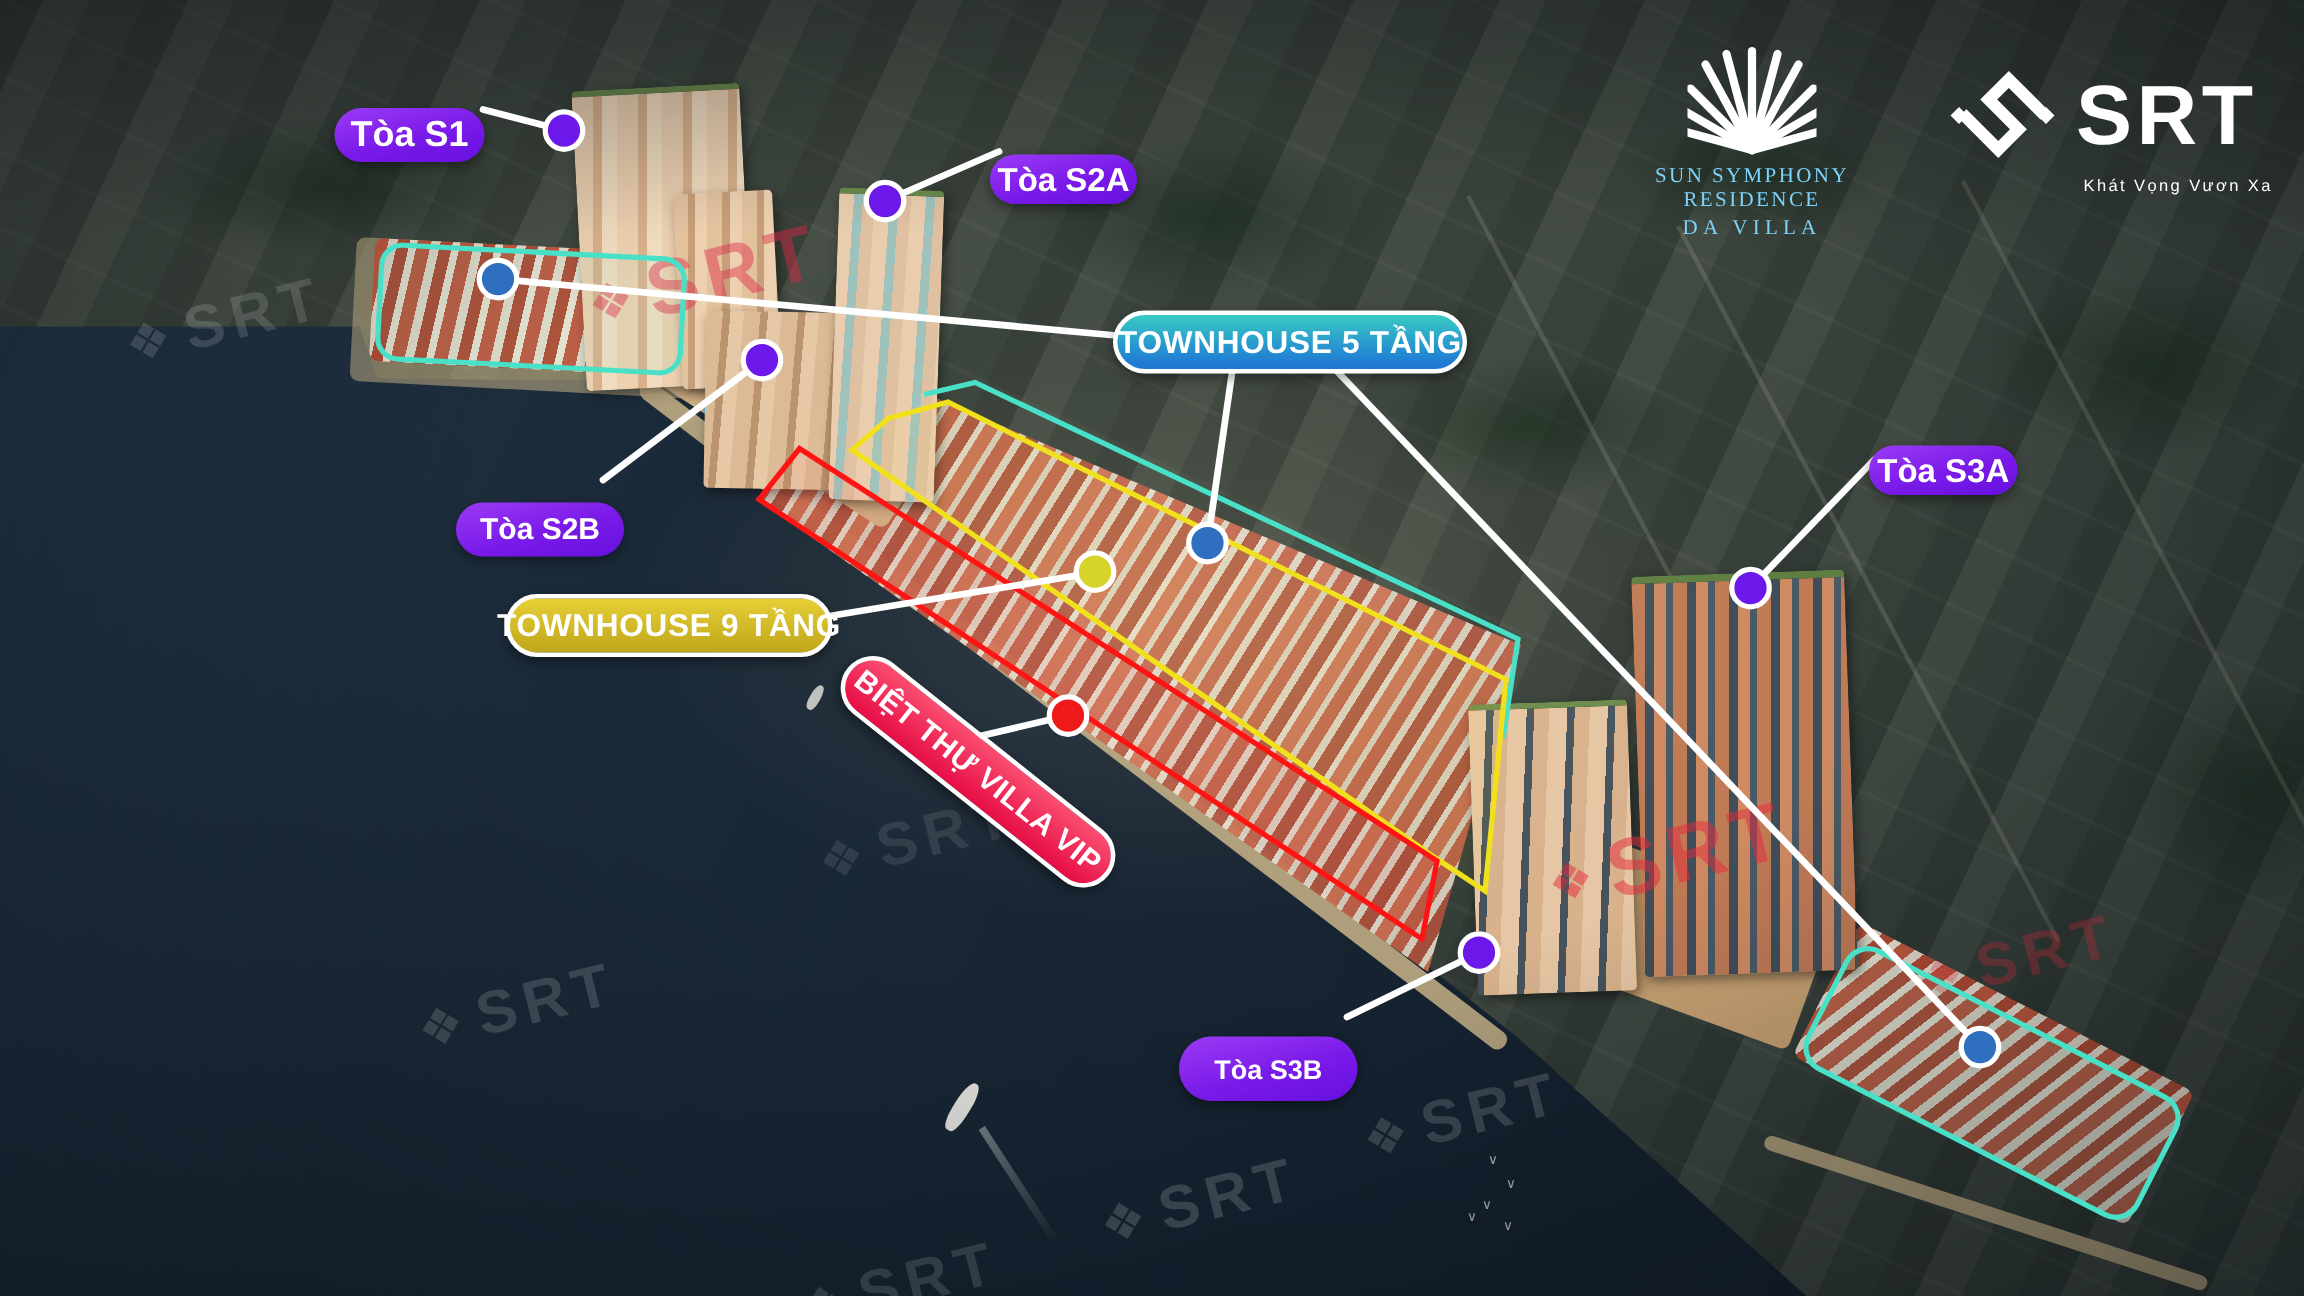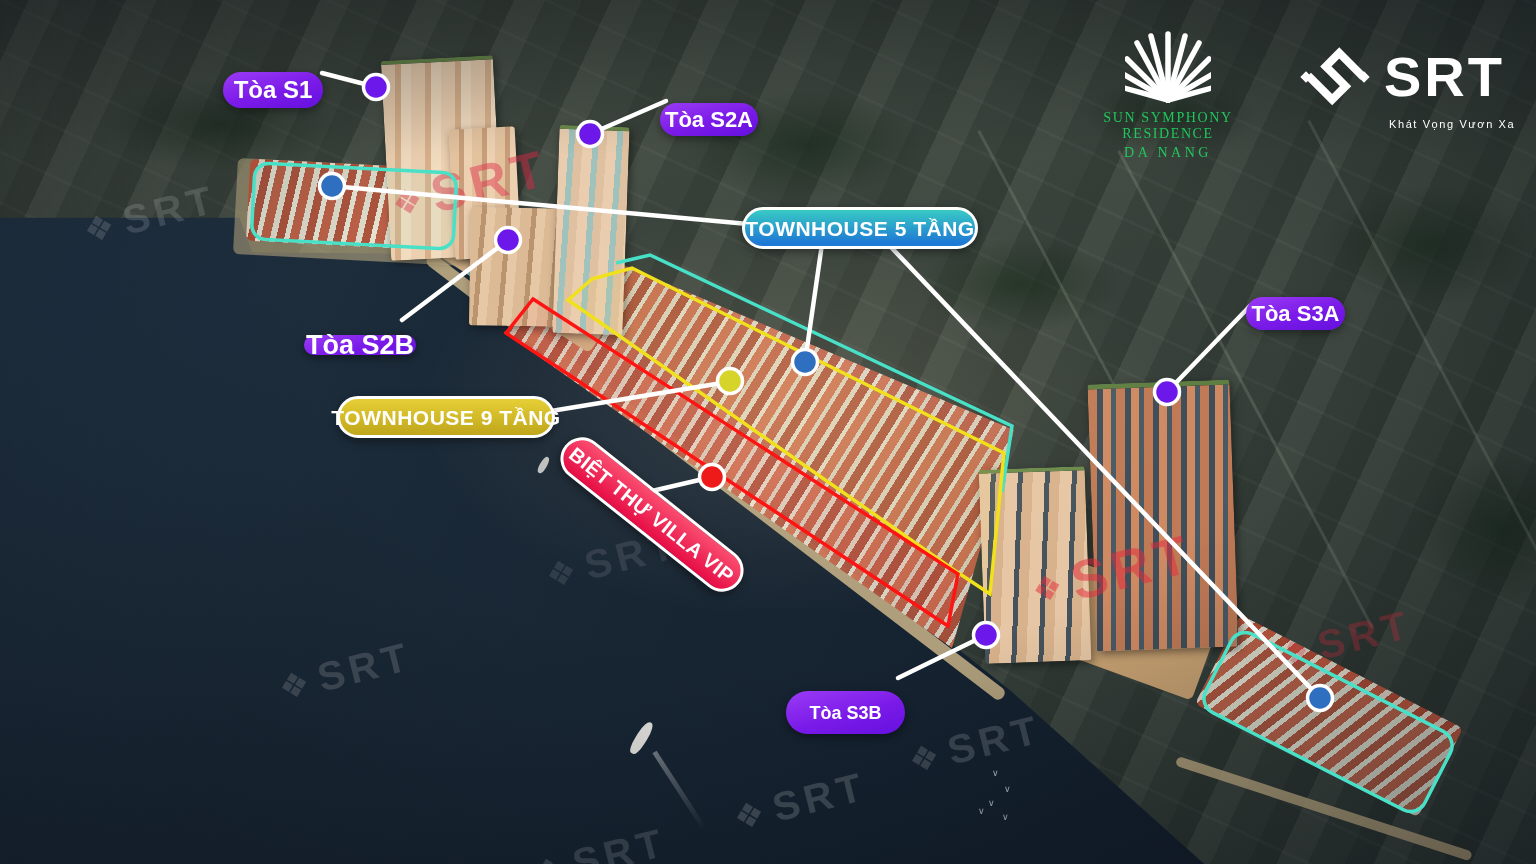--- a/index.html
+++ b/index.html
@@ -52,21 +52,21 @@
   
   .pill{position:absolute;z-index:50;display:flex;align-items:center;justify-content:center;
         color:#fff;font-weight:bold;border-radius:999px;line-height:1;
         box-shadow:0 3px 8px rgba(0,0,0,.4);white-space:nowrap;}
   .pill.purple{background:linear-gradient(165deg,#9b3bf5 0%,#7a1ae8 55%,#6510df 100%);margin-top:20px;}
   .pill.th5{background:linear-gradient(180deg,#38cac4 0%,#1f7ad4 90%);border:3px solid #fff;}
   .pill.th3{background:linear-gradient(180deg,#e6cf36 0%,#bfa61b 100%);border:3px solid #fff;}
   .pill.villa{background:linear-gradient(180deg,#fa4e70 0%,#e60d45 100%);border:3px solid #fff;}
 
   
-  #sun-logo{position:absolute;left:1062px;top:26px;width:212px;z-index:60;color:#22c55e;text-align:center;}
+  #sun-logo{position:absolute;left:1062px;top:26px;width:212px;z-index:60;color:#7dd3fc;text-align:center;}
   #sun-logo .t1{font-family:"Liberation Serif","DejaVu Serif",serif;font-size:14px;letter-spacing:1.6px;margin-top:4px;}
   #sun-logo .t2{font-family:"Liberation Serif","DejaVu Serif",serif;font-size:14px;letter-spacing:3.5px;margin-top:3px;}
   #srt-logo{position:absolute;left:1298px;top:40px;width:220px;z-index:60;color:#fff;}
   #srt-row{display:flex;align-items:center;gap:12px;}
   #srt-name{font-size:56px;font-weight:900;letter-spacing:3px;line-height:1;}
   #srt-tag{display:flex;align-items:center;gap:7px;margin-top:4px;margin-left:84px;}
   #srt-tag .dash{width:26px;height:2px;background:#fff;opacity:.9;}
   #srt-tag .tx{font-size:11px;letter-spacing:1.6px;white-space:nowrap;}
 </style>
 </head>
@@ -199,21 +199,21 @@
     <circle cx="332" cy="186" r="12.5" fill="#2f6fc0"></circle>
     <circle cx="805" cy="362" r="12.5" fill="#2f6fc0"></circle>
     <circle cx="1320" cy="698" r="12.5" fill="#2f6fc0"></circle>
     <circle cx="730" cy="381" r="12.5" fill="#d6d32b"></circle>
     <circle cx="712" cy="477" r="12.5" fill="#ee1a1a"></circle>
   </g>
 </svg>
 
 <div class="pill purple" style="left:223px;top:52px;width:100px;height:36px;font-size:24px;">Tòa S1</div>
 <div class="pill purple" style="left:660px;top:83px;width:98px;height:33px;font-size:22px;">Tòa S2A</div>
-<div class="pill purple" style="left:304px;top:315px;width:112px;height:20px;font-size:27px;">Tòa S2B</div>
+<div class="pill purple" style="left:304px;top:315px;width:112px;height:36px;font-size:20px;">Tòa S2B</div>
 <div class="pill purple" style="left:1246px;top:277px;width:99px;height:33px;font-size:22px;">Tòa S3A</div>
 <div class="pill purple" style="left:786px;top:671px;width:119px;height:43px;font-size:18px;">Tòa S3B</div>
 <div class="pill th5" style="left:742px;top:207px;width:230px;height:36px;font-size:21px;letter-spacing:.5px;text-align:right;">TOWNHOUSE 5 TẦNG</div>
 <div class="pill th3" style="left:337px;top:396px;width:212px;height:36px;font-size:21px;letter-spacing:.5px;">TOWNHOUSE 9 TẦNG</div>
 <div class="pill villa" style="left:541px;top:493px;width:216px;height:37px;font-size:20px;transform:rotate(38.5deg);letter-spacing:.5px;">BIỆT THỰ VILLA VIP</div>
 
 <div id="sun-logo">
   <svg width="86" height="80" viewBox="0 0 80 80" style="display:block;margin:0 auto;">
     <g stroke="#ffffff" stroke-width="5.5" stroke-linecap="round">
       <line x1="40" y1="74" x2="40" y2="8"></line>
@@ -223,21 +223,21 @@
       <line x1="40" y1="74" x2="71" y2="17"></line>
       <line x1="40" y1="74" x2="-1" y2="33"></line>
       <line x1="40" y1="74" x2="81" y2="33"></line>
       <line x1="40" y1="74" x2="-5" y2="48"></line>
       <line x1="40" y1="74" x2="85" y2="48"></line>
       <line x1="40" y1="74" x2="-4" y2="62"></line>
       <line x1="40" y1="74" x2="84" y2="62"></line>
     </g>
   </svg>
   <div class="t1">SUN SYMPHONY RESIDENCE</div>
-  <div class="t2">DA NANG</div>
+  <div class="t2">DA VILLA</div>
 </div>
 
 <div id="srt-logo">
   <div id="srt-row">
     <svg width="74" height="74" viewBox="0 0 74 74">
       <g transform="rotate(45 37 37)" stroke="#ffffff" stroke-width="8" fill="none">
         <path d="M57 17 H23 V36 H51 V55 H17"></path>
       </g>
       <rect x="4" y="33" width="8" height="8" transform="rotate(45 8 37)" fill="#fff"></rect>
       <rect x="62" y="33" width="8" height="8" transform="rotate(45 66 37)" fill="#fff"></rect>

